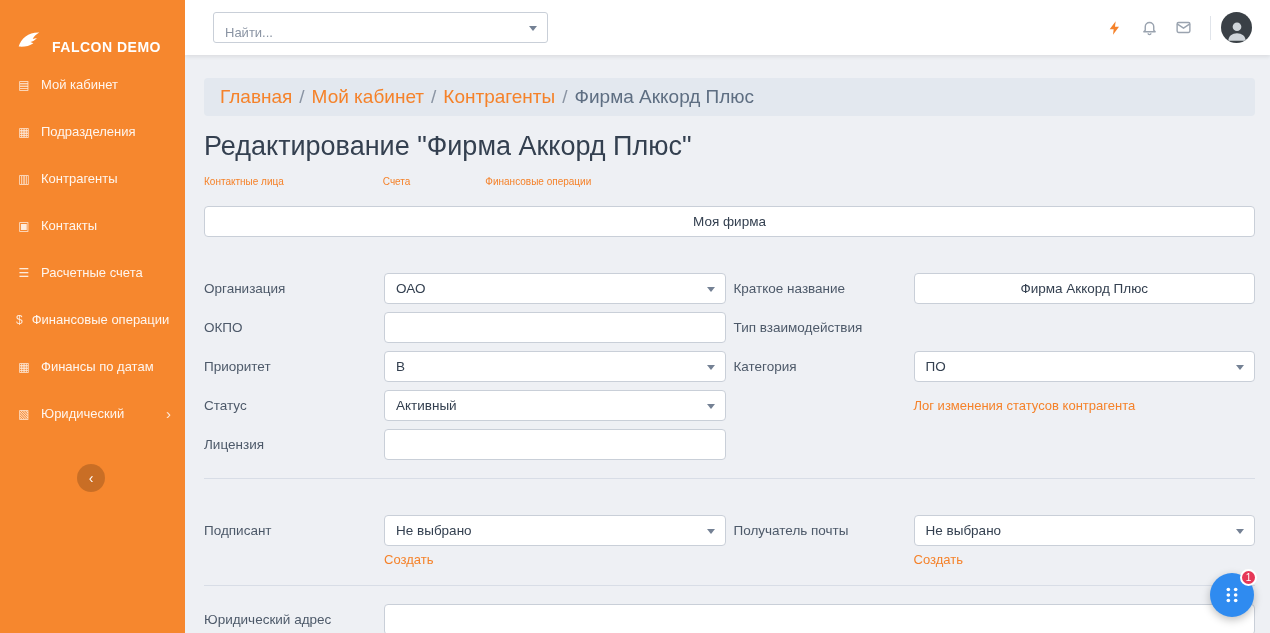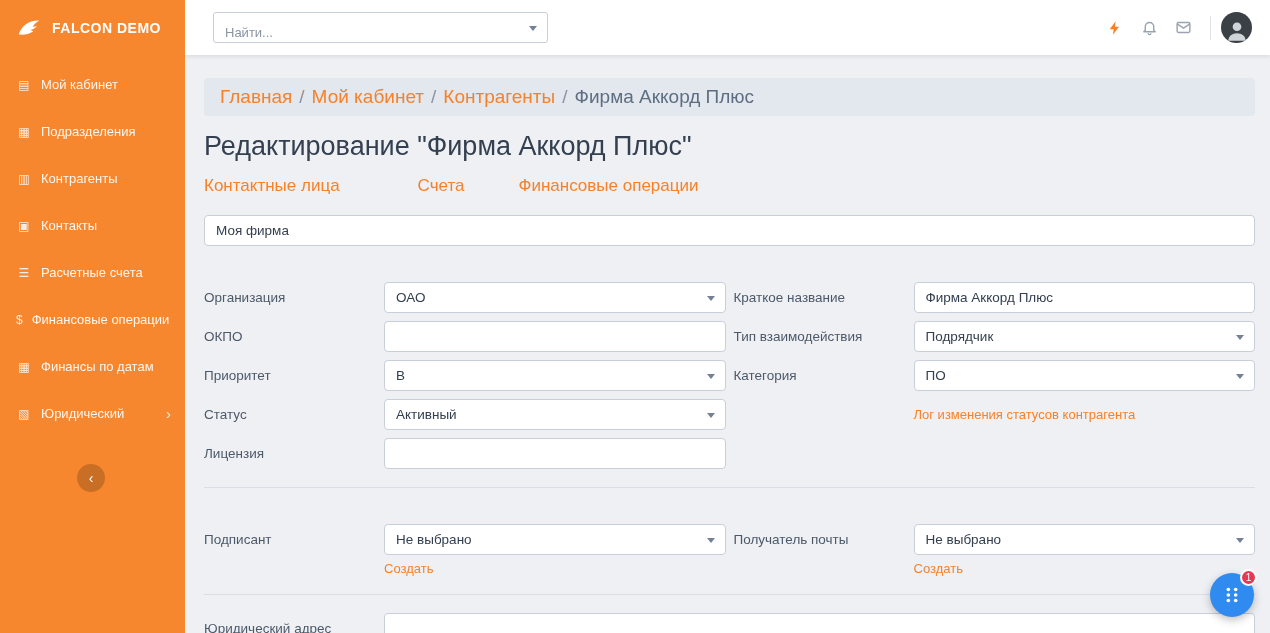--- a/index.html
+++ b/index.html
@@ -12,21 +12,21 @@
     --border:#c9cfd8;
     --chat-blue:#2f8bf0;
     --badge-red:#e63757;
   }
   *{box-sizing:border-box;margin:0;padding:0;}
   html,body{width:1270px;height:633px;overflow:hidden;}
   body{font-family:"Liberation Sans","DejaVu Sans",sans-serif;background:var(--content-bg);position:relative;}
 
   
   .sidebar{position:absolute;left:0;top:0;width:185px;height:633px;background:var(--sidebar-bg);z-index:5;}
-  .brand{display:flex;align-items:center;gap:8px;height:55px;padding:0 14px;cursor:pointer;}
+  .brand{display:flex;align-items:flex-end;gap:8px;height:55px;padding:0 14px;cursor:pointer;}
   .brand-text{color:#fff;font-weight:bold;font-size:14px;letter-spacing:.5px;white-space:nowrap;}
   .menu{list-style:none;margin-top:6px;}
   .menu-item{position:relative;display:flex;align-items:center;gap:9px;height:47px;padding:0 16px;color:rgba(255,255,255,.92);font-size:13px;cursor:pointer;white-space:nowrap;}
   .mi-icon{width:16px;display:inline-block;text-align:center;font-size:12px;opacity:.9;}
   .mi-chevron{position:absolute;right:14px;font-size:15px;opacity:.9;}
   .collapse-btn{position:absolute;left:77px;top:464px;width:28px;height:28px;border-radius:50%;background:rgba(0,0,0,.18);color:#fff;display:flex;align-items:center;justify-content:center;font-size:14px;cursor:pointer;}
 
   
   .topbar{position:absolute;left:185px;top:0;right:0;height:55px;background:#fff;box-shadow:0 2px 4px rgba(0,0,0,.08);display:flex;align-items:center;padding:0 18px 0 28px;z-index:4;}
   .search-box{position:relative;width:335px;height:31px;border:1px solid var(--border);border-radius:3px;background:#fff;display:flex;align-items:center;}
@@ -38,26 +38,26 @@
   .tb-divider{width:1px;height:24px;background:#e0e4ea;margin:0 10px;}
   .avatar{width:31px;height:31px;border-radius:50%;background:#3a4046;overflow:hidden;display:flex;align-items:flex-end;justify-content:center;cursor:pointer;}
 
   
   .content{position:absolute;left:185px;top:55px;right:0;bottom:0;padding:23px 15px 0 19px;overflow:hidden;}
   .breadcrumb-bar{height:38px;background:var(--breadcrumb-bg);border-radius:4px;display:flex;align-items:center;padding:0 16px;font-size:19px;gap:7px;}
   .crumb-link{color:var(--accent);text-decoration:none;cursor:pointer;}
   .crumb-sep{color:#8a94a3;}
   .crumb-current{color:#5e6e82;}
   .page-title{margin-top:15px;font-size:27px;font-weight:500;color:var(--title-text);}
-  .tabs{margin-top:14px;display:flex;font-size:17px;}
+  .tabs{margin-top:14px;display:flex;font-size:10px;gap:21px;}
   .tab{color:var(--accent);cursor:pointer;}
   .tab:nth-child(1){margin-right:78px;}
   .tab:nth-child(2){margin-right:54px;}
   .name-input-wrap{margin-top:19px;}
-  input.text-field{width:100%;height:31px;border:1px solid var(--border);border-radius:4px;padding:0 11px;font-size:13.5px;color:#344050;background:#fff;outline:none;font-family:inherit;}
+  input.text-field{width:100%;height:31px;border:1px solid var(--border);border-radius:4px;padding:0 11px;font-size:13.5px;color:#344050;background:#fff;outline:none;font-family:inherit;text-align:center;}
   .form-grid{margin-top:36px;display:grid;grid-template-columns:1fr 1fr;column-gap:26px;row-gap:10px;gap:8px;}
   .fcell{display:flex;align-items:center;}
   .fcell .flabel{width:180px;flex:none;font-size:13.5px;color:var(--label-text);}
   .ffield{flex:1;height:31px;}
   .select{position:relative;width:100%;height:31px;border:1px solid var(--border);border-radius:4px;background:#fff;display:flex;align-items:center;padding:0 26px 0 11px;font-size:13.5px;color:#344050;cursor:pointer;}
   .link{color:var(--accent);font-size:13px;cursor:pointer;text-decoration:none;}
   .link-cell{display:flex;align-items:center;}
   .indent{padding-left:180px;}
   .hr{border:none;border-top:1px solid #d8dde6;margin:18px 0;}
   .create-row{margin-top:-2px;text-align:right;}
@@ -185,24 +185,20 @@
       <span class="flabel">Краткое название</span>
       <input class="ffield text-field" type="text" value="Фирма Аккорд Плюс" style="">
     </div>
 
     <div class="fcell">
       <span class="flabel">ОКПО</span>
       <input class="ffield text-field" type="text" value="" style="">
     </div>
     <div class="fcell">
       <span class="flabel">Тип взаимодействия</span>
-      <div class="ffield select">
-        <span>Подрядчик</span>
-        <span class="caret"></span>
-      </div>
     </div>
 
     <div class="fcell">
       <span class="flabel">Приоритет</span>
       <div class="ffield select">
         <span>B</span>
         <span class="caret"></span>
       </div>
     </div>
 

